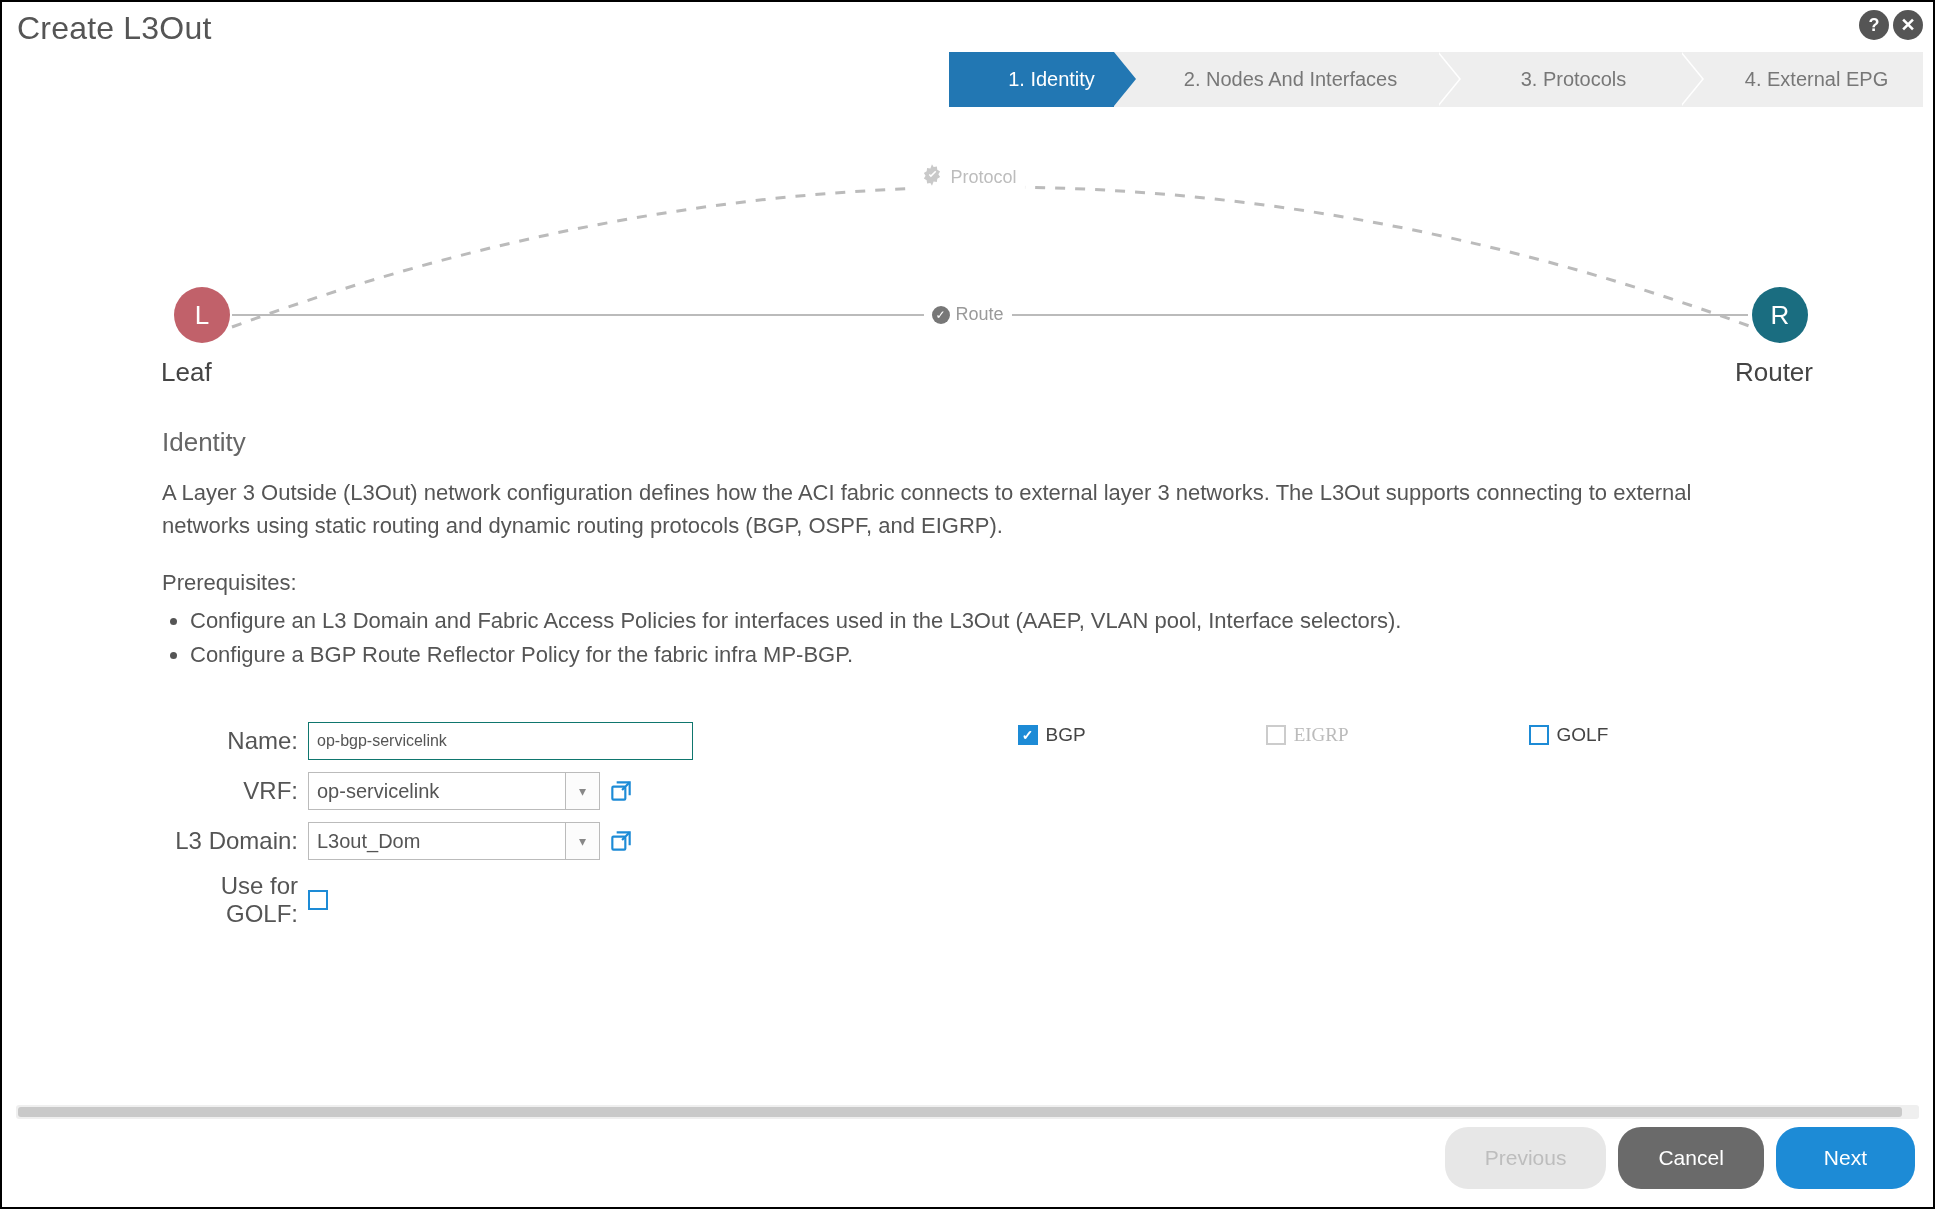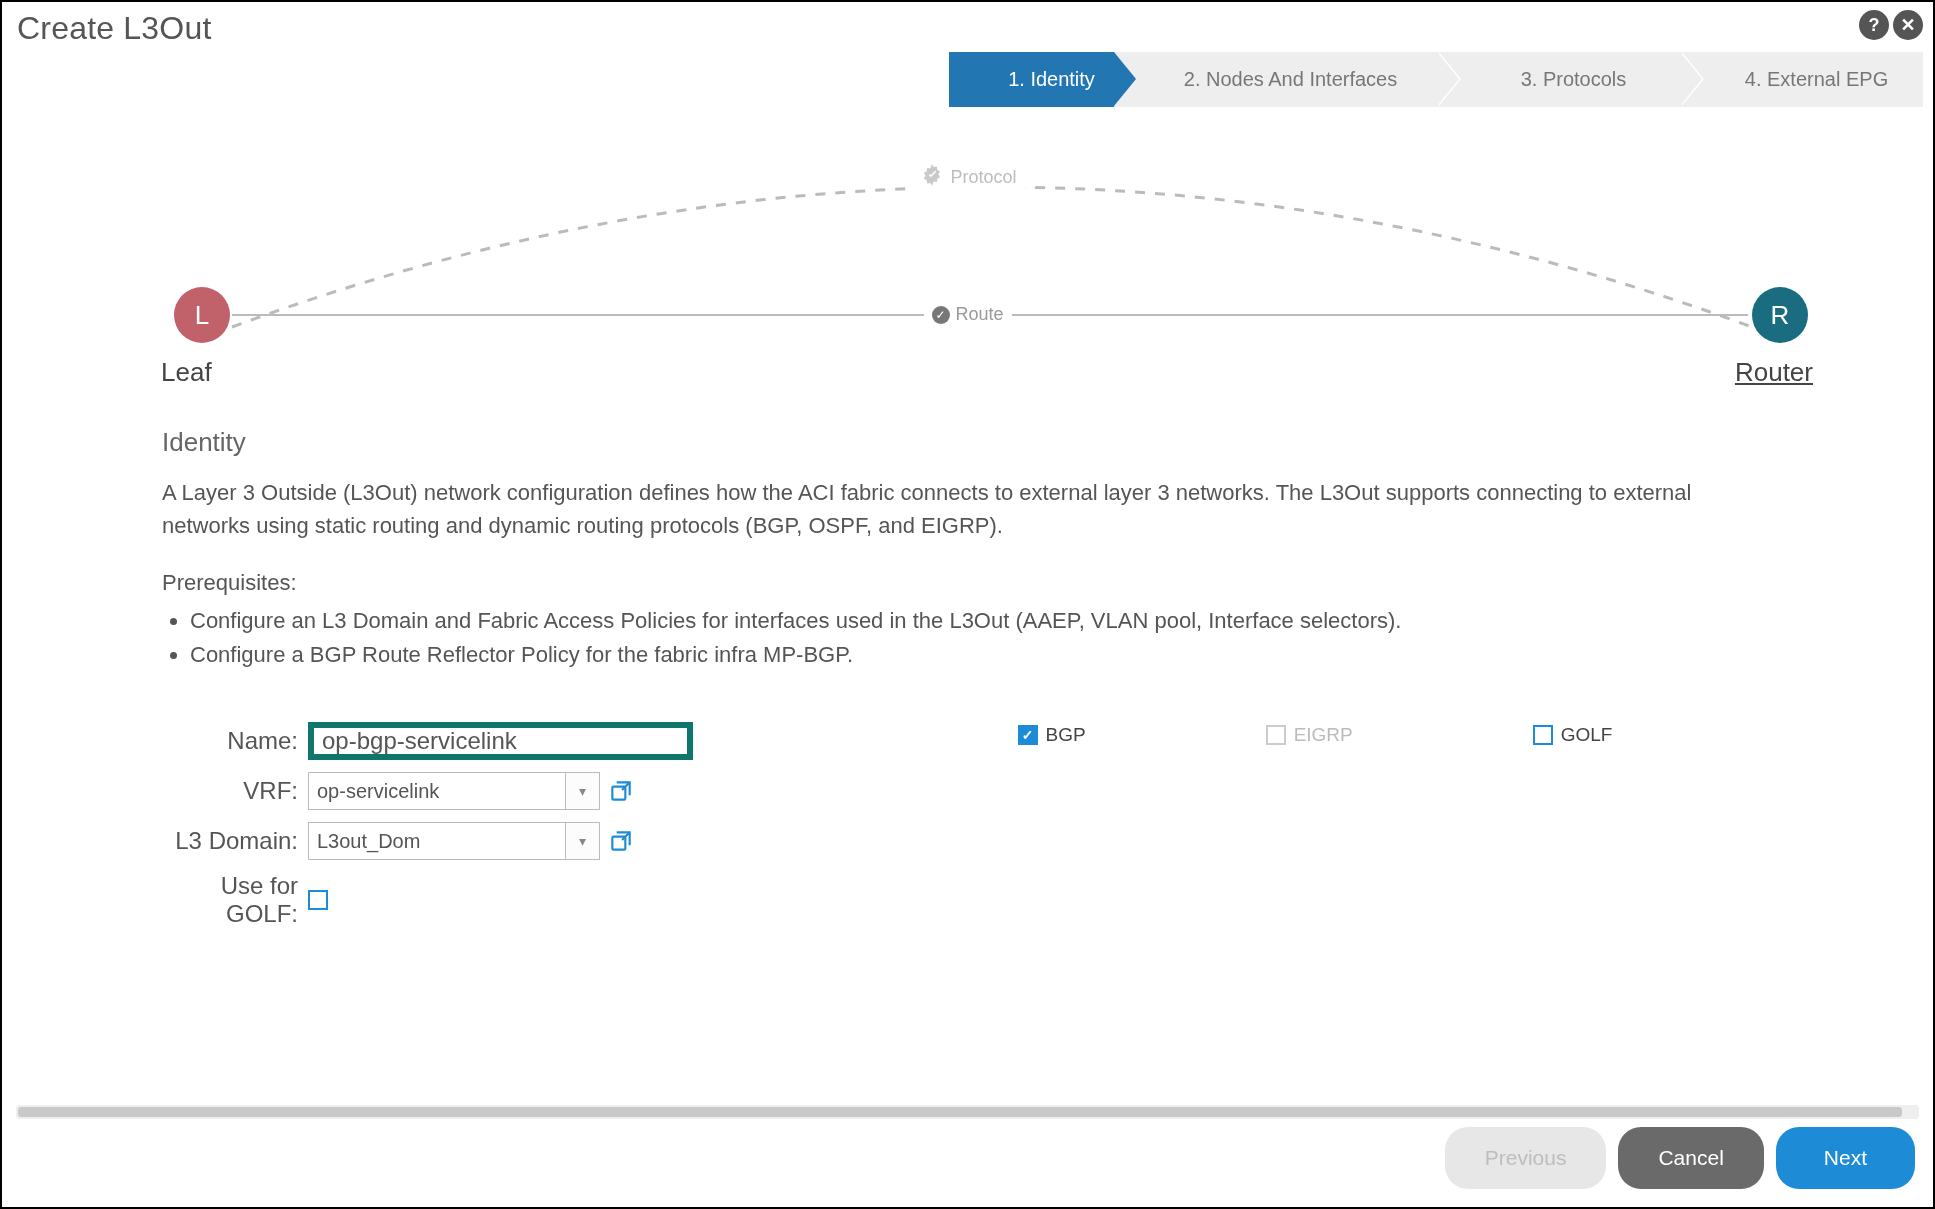--- a/index.html
+++ b/index.html
@@ -74,21 +74,21 @@
     }
     .node-circle {
       position:absolute; width:56px; height:56px; border-radius:50%;
       display:flex;align-items:center;justify-content:center;
       color:#fff; font-size:26px; font-weight:400;
     }
     .leaf-node{ left:92px; top:150px; background:#c1616a;}
     .router-node{ right:45px; top:150px; background:#1a6d80;}
     .node-label{ position:absolute; font-size:26px; color:#444;}
     .leaf-label{ left:79px; top:220px;}
-    .router-label{ right:40px; top:220px;text-decoration:underline;}
+    .router-label{ right:40px; top:220px;}
     .hline{position:absolute; top:177px; left:150px; right:105px; border-top:2px solid #bbb;}
     .route-badge{
       position:absolute; top:167px; left:50%; transform:translateX(-50%);
       background:#fff; padding:0 8px; display:flex; align-items:center; gap:6px;
       color:#9a9a9a; font-size:18px;
     }
     .route-check{width:18px;height:18px;border-radius:50%;background:#777;display:flex;align-items:center;justify-content:center;color:#fff;font-size:12px;}
     .protocol-badge{
       position:absolute; top:25px; left:50%; transform:translateX(-50%);
       background:#fff; padding:0 8px; display:flex; align-items:center; gap:6px;
@@ -101,41 +101,41 @@
     .content{ padding: 0 160px;}
     .section-title{font-size:26px;color:#666; margin-bottom:18px;}
     .desc{font-size:22px;color:#555; line-height:1.5; margin-bottom:28px;}
     .prereq-title{font-size:22px;color:#555; margin-bottom:8px;}
     .prereq-list{font-size:22px;color:#555; padding-left:28px; line-height:1.55;}
     .form-row{display:flex; margin-top:50px;}
     .form-col{width:50%;}
     .field{display:flex; align-items:center; margin-bottom:12px;}
     .field label{width:146px; text-align:right; padding-right:10px; font-size:24px; color:#555;}
     .text-input{
-      height:38px; border:6px solid #0f766e; padding:0 8px; font-size:24px; color:#555; background:#fff;
+      height:38px; border:1px solid #0f766e; padding:0 8px; font-size:16px; color:#555; background:#fff;
     }
     .name-input{width:385px;}
     .select-wrap{display:flex;align-items:center;}
     .select-field{
       width:258px; height:38px; border:1px solid #bbb; font-size:20px; color:#555;
       display:flex; align-items:center; padding:0 8px; position:relative; background:#fff;
     }
     .select-caret{
       width:34px; height:38px; border:1px solid #bbb; border-left:none;
       display:flex;align-items:center;justify-content:center;color:#888;font-size:14px;background:#fcfcfc;
     }
     .popout{width:26px;height:26px;margin-left:8px;color:#1d8bd6;}
     .protocol-checks{display:flex; gap:180px; padding-top:2px; padding-left:50px;}
     .chk{display:flex; align-items:center; gap:8px; font-size:19px;}
     .chk .box{width:20px;height:20px;border:2px solid #1d8bd6;display:flex;align-items:center;justify-content:center;}
     .chk .box.disabled{border-color:#ccc;}
     .chk .box.checked{background:#1d8bd6;}
     .chk .box.checked::after{content:"✓"; color:#fff; font-size:14px; font-weight:bold;}
     .chk .lbl{color:#444;}
-    .chk .lbl.disabled{color:#bbb;}
+    .chk .lbl.disabled{color:#bbb;font-family:Liberation Serif, serif;}
     .golf-box{width:20px;height:20px;border:2px solid #1d8bd6;}
 
     
     .footer-scroll{
       position:absolute; bottom:88px; left:14px; right:14px; height:14px;
       background:#efefef; border-radius:3px;
     }
     .footer-scroll-thumb{position:absolute; left:2px; top:2px; height:10px; width:99%; background:#c9c9c9; border-radius:3px;}
     .footer-buttons{
       position:absolute; bottom:18px; right:18px; display:flex; gap:12px;

